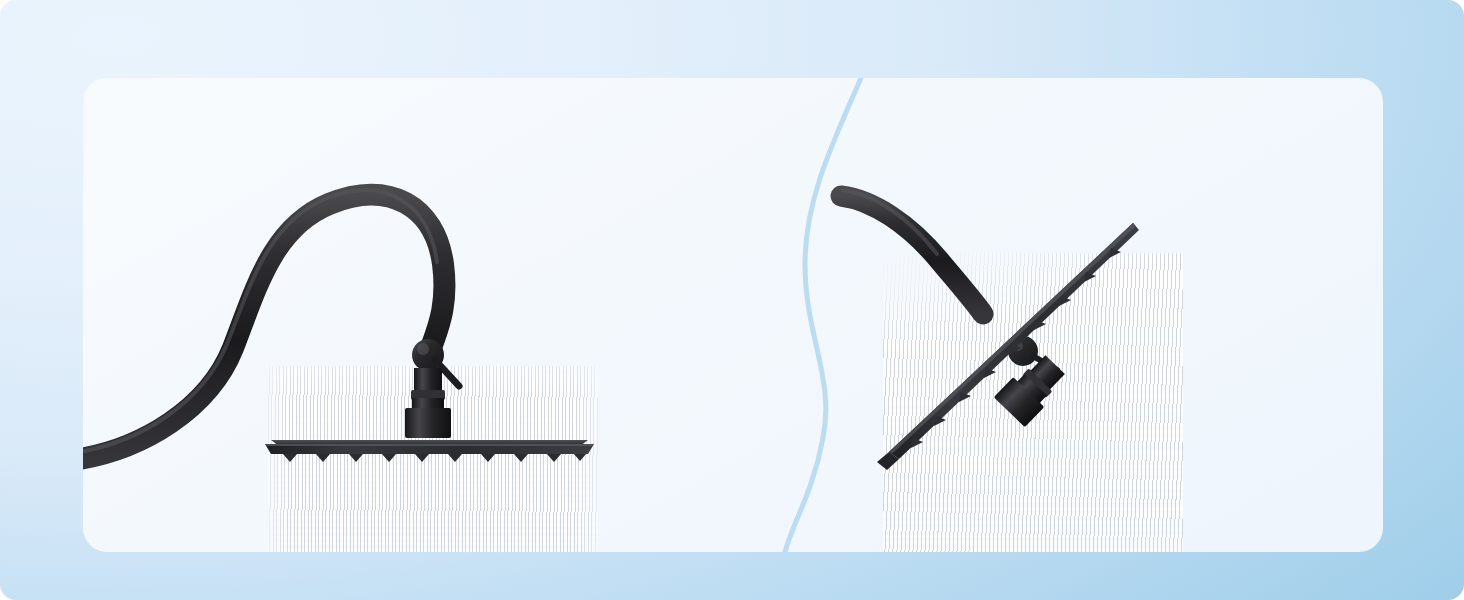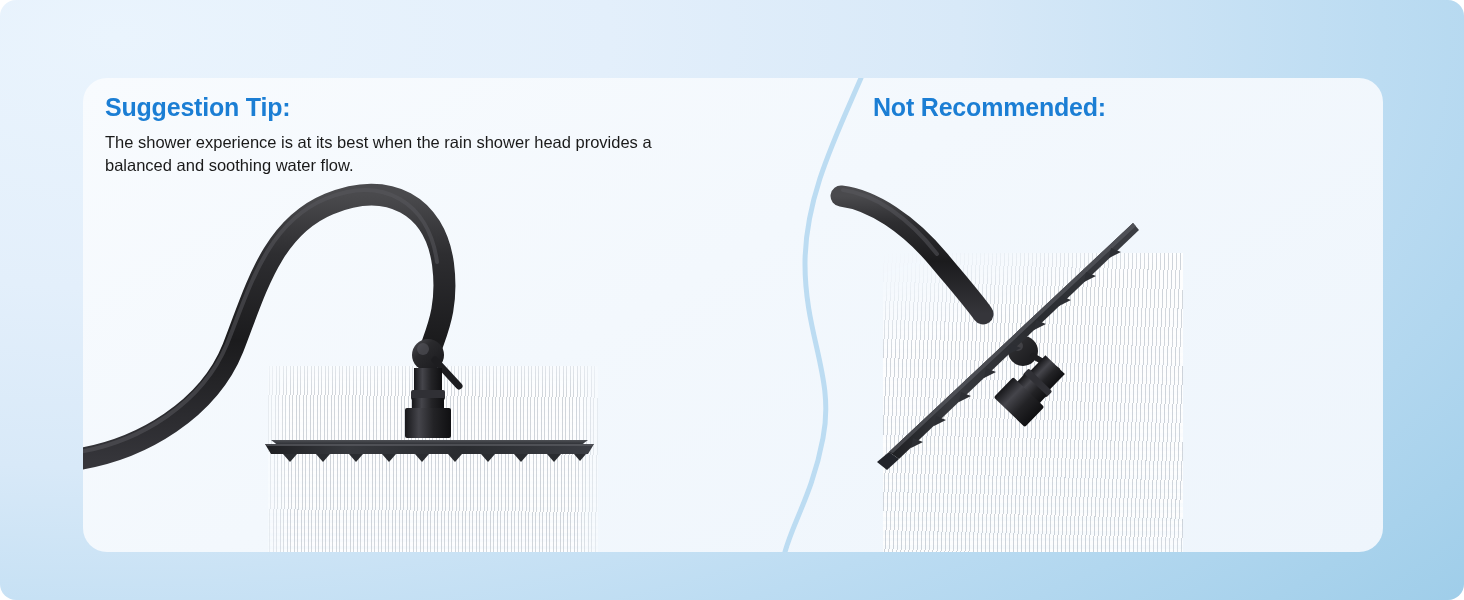--- a/index.html
+++ b/index.html
@@ -201,23 +201,18 @@
           <polygon points="953,242 963,246 951,252"></polygon>
           <polygon points="928,266 938,270 926,276"></polygon>
           <polygon points="903,290 913,294 901,300"></polygon>
           <polygon points="878,314 888,318 876,324"></polygon>
           <polygon points="853,338 863,342 851,348"></polygon>
           <polygon points="830,360 840,364 828,370"></polygon>
         </g>
       </g>
     </svg>
 
-    <div class="block" id="left-block">
-      <p class="heading">Suggestion Tip:</p>
-      <p class="body-text">The shower experience is at its best when the rain shower head provides a balanced and soothing water flow.</p>
-    </div>
 
     <div class="block" id="right-block">
-      <p class="heading">Not Recommended:</p>
     </div>
 
   </div>
 </div>
 
 </body></html>

